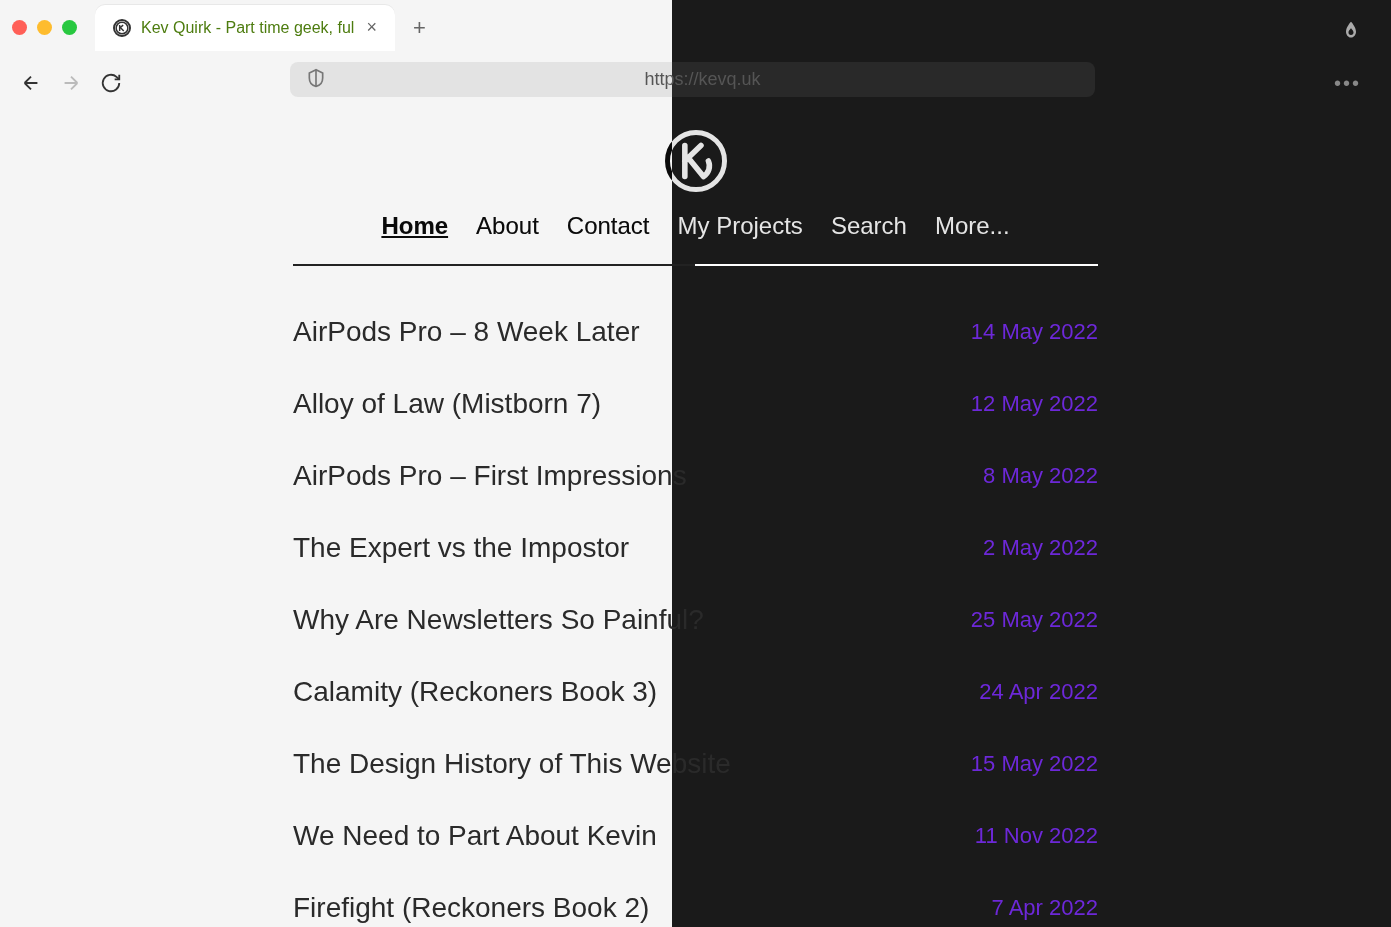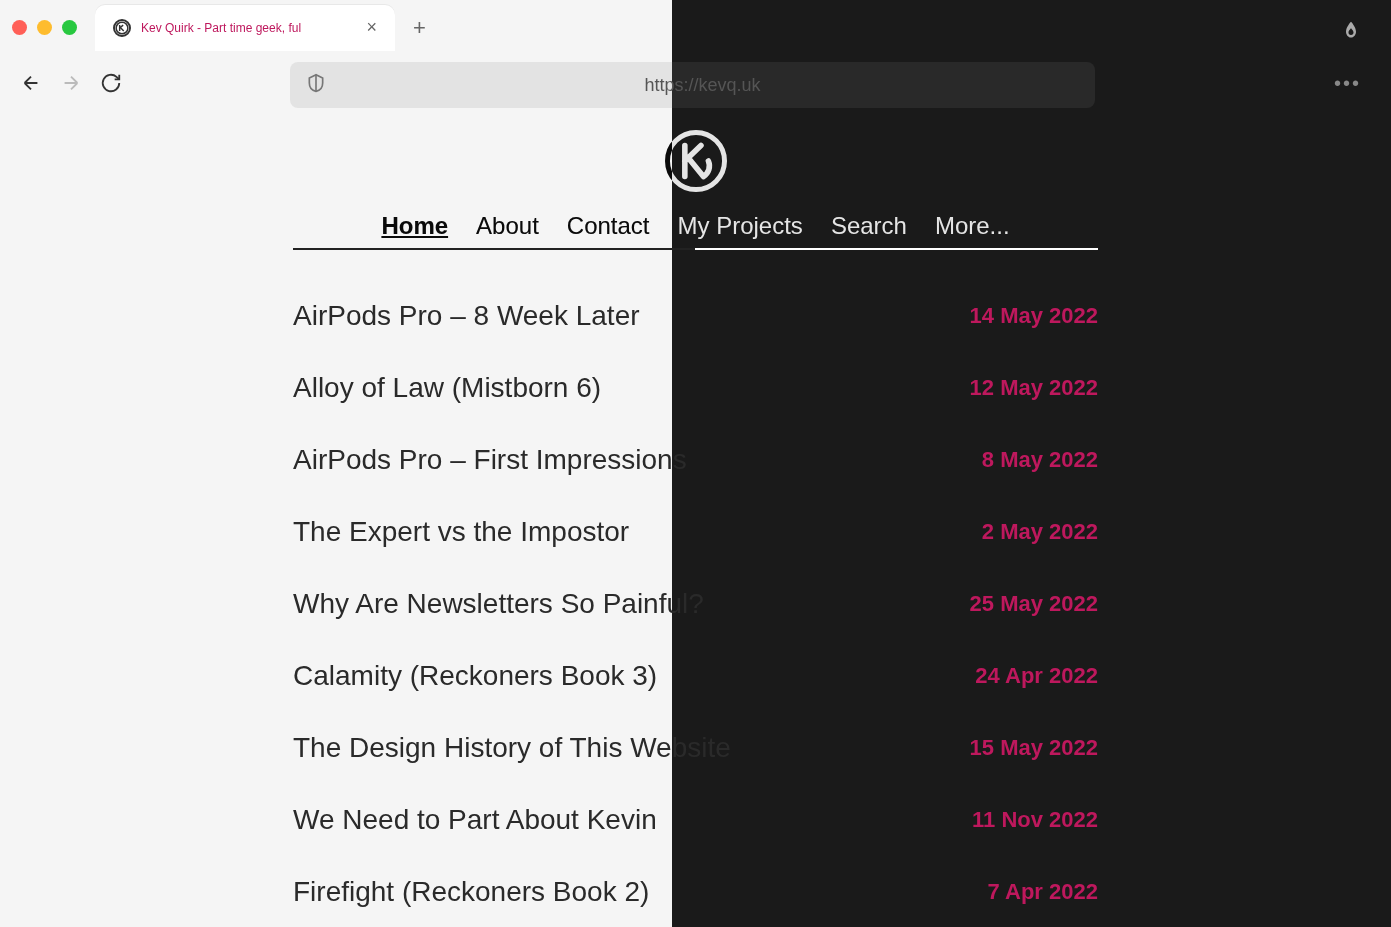--- a/index.html
+++ b/index.html
@@ -86,22 +86,22 @@
       height: 18px;
       border-radius: 50%;
       border: 2px solid #333;
       display: flex;
       align-items: center;
       justify-content: center;
       font-size: 10px;
       font-weight: bold;
     }
     .tab-title {
-      font-size: 12px;
-      color: #be185d;
+      font-size: 16px;
+      color: #4d7c0f;
       flex: 1;
       white-space: nowrap;
       overflow: hidden;
       text-overflow: ellipsis;
     }
     .tab-close {
       font-size: 18px;
       color: #666;
       cursor: pointer;
     }
@@ -136,21 +136,21 @@
     }
     .nav-btn.disabled {
       color: #bbb;
     }
     
     .address-bar {
       position: absolute;
       left: 290px;
       right: 296px;
       top: 62px;
-      height: 46px;
+      height: 35px;
       background: rgba(128,128,128,0.15);
       border-radius: 8px;
       display: flex;
       align-items: center;
       padding: 0 16px;
     }
     .url {
       flex: 1;
       text-align: center;
       font-size: 18px;
@@ -180,21 +180,21 @@
     .logo {
       width: 62px;
       height: 62px;
     }
     
     .nav-menu {
       display: flex;
       justify-content: center;
       gap: 28px;
       font-size: 24px;
-      padding-bottom: 8px;
+      padding-bottom: 24px;
       border-bottom: 2px solid;
       width: 805px;
       margin: 0 auto;
       position: relative;
     }
     .nav-item {
       cursor: pointer;
       mix-blend-mode: difference;
       color: #fff;
     }
@@ -225,22 +225,22 @@
       padding: 20px 0;
       cursor: pointer;
     }
     .post-title {
       font-size: 28px;
       font-weight: 500;
       color: #2a2a2a;
     }
     .post-date {
       font-size: 22px;
-      color: #be185d;
-      font-weight: 700;
+      color: #6d28d9;
+      font-weight: 400;
     }
   </style>
 </head>
 <body>
 
 <div class="split-bg">
   <div class="split-left"></div>
   <div class="split-right"></div>
 </div>
 
@@ -317,21 +317,21 @@
     <a class="nav-item">Search</a>
     <a class="nav-item">More...</a>
   </nav>
 
   <div class="posts-list">
     <div class="post-row">
       <span class="post-title">AirPods Pro – 8 Week Later</span>
       <span class="post-date">14 May 2022</span>
     </div>
     <div class="post-row">
-      <span class="post-title">Alloy of Law (Mistborn 6)</span>
+      <span class="post-title">Alloy of Law (Mistborn 7)</span>
       <span class="post-date">12 May 2022</span>
     </div>
     <div class="post-row">
       <span class="post-title">AirPods Pro – First Impressions</span>
       <span class="post-date">8 May 2022</span>
     </div>
     <div class="post-row">
       <span class="post-title">The Expert vs the Impostor</span>
       <span class="post-date">2 May 2022</span>
     </div>

